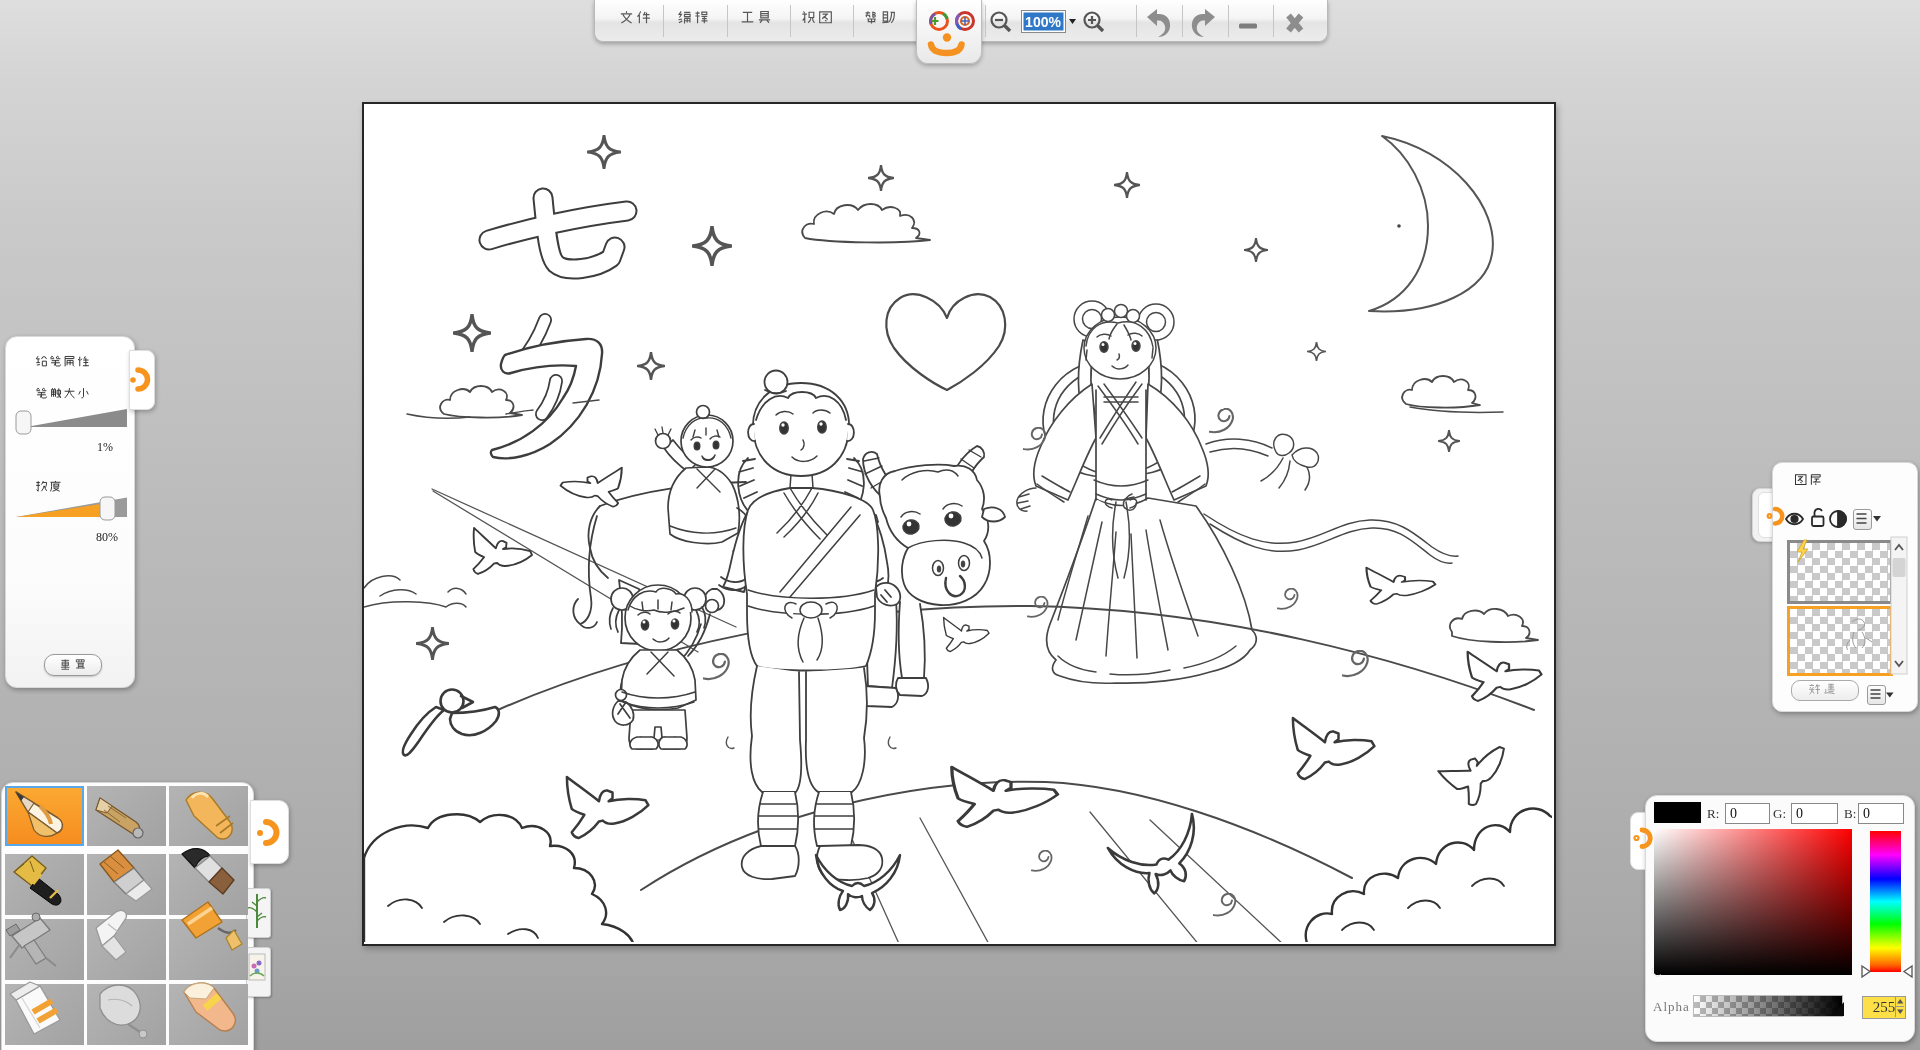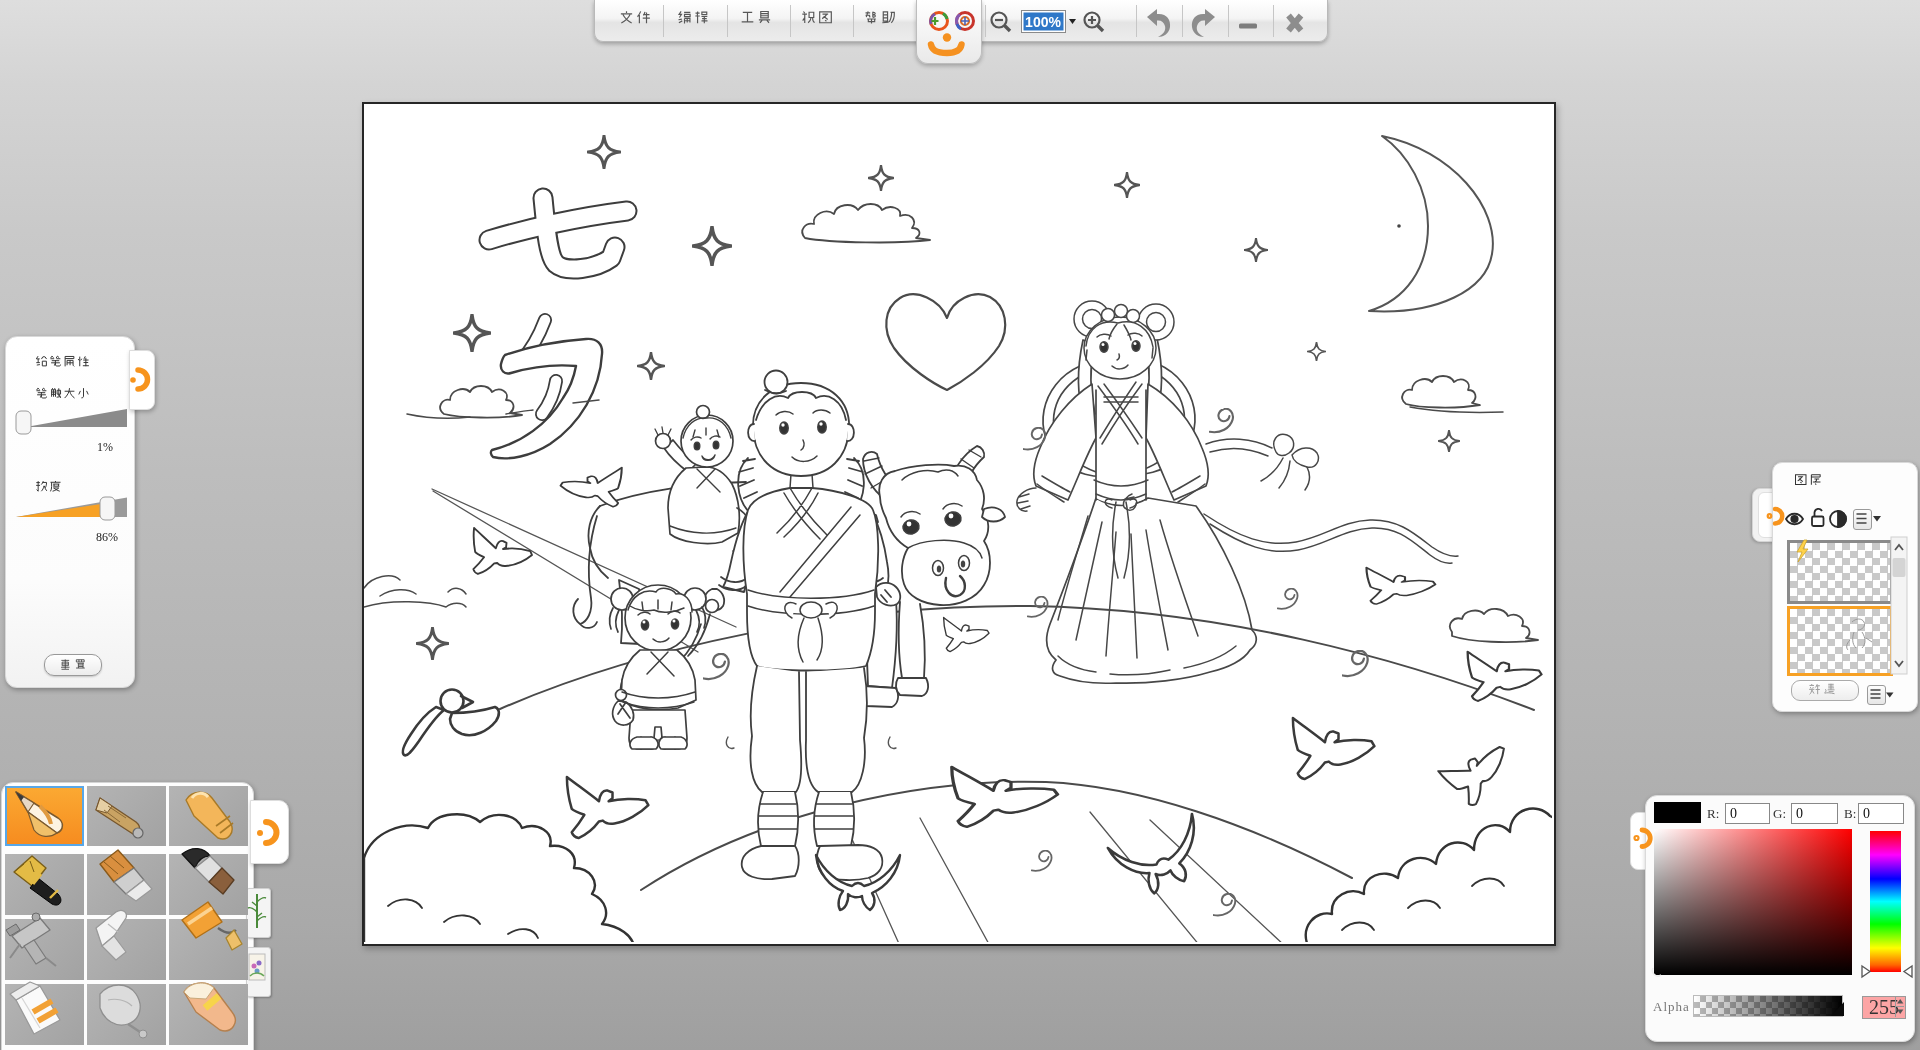--- a/index.html
+++ b/index.html
@@ -50,22 +50,22 @@
   .cinput{position:absolute;height:19px;background:#fff;border:1px solid #888;color:#111;
     font-family:"Liberation Serif",serif;font-size:14px;padding:0 0 0 4px;line-height:19px;}
   .clab{position:absolute;color:#333;font-family:"Liberation Serif",serif;font-size:13px;}
   #svsq{position:absolute;left:1654px;top:829px;width:198px;height:146px;
     background:linear-gradient(180deg,rgba(0,0,0,0) 0%,#000 100%),linear-gradient(90deg,#fff 0%,#f00 100%);}
   #huebar{position:absolute;left:1870px;top:831px;width:31px;height:141px;
     background:linear-gradient(180deg,#f00 0%,#f0f 17%,#00f 34%,#0ff 50%,#0f0 66%,#ff0 83%,#f60 95%,#f00 100%);}
   #alphabar{position:absolute;left:1693px;top:995px;width:148px;height:20px;border:1px solid #bbb;
     background:linear-gradient(90deg,rgba(0,0,0,0),rgba(0,0,0,1)),conic-gradient(#bbb 25%,#fff 0 50%,#bbb 0 75%,#fff 0);
     background-size:100% 100%,12px 12px;}
-  #spin255{position:absolute;left:1862px;top:996px;width:42px;height:21px;background:#fca5a5;border:1px solid #999;
-    color:#333;font-size:20px;font-family:"Liberation Serif",serif;text-align:center;line-height:21px;}
+  #spin255{position:absolute;left:1862px;top:996px;width:42px;height:21px;background:#fde047;border:1px solid #999;
+    color:#333;font-size:15px;font-family:"Liberation Serif",serif;text-align:center;line-height:21px;}
 </style>
 </head>
 <body>
 
 <svg width="0" height="0" style="position:absolute">
 <defs>
 <symbol id="zwen" viewBox="0 0 16 16">
         <path d="M8,1.3L8,3.2 M2,4.2H14 M11.8,4.8C10,8.5 5,12.5 2.5,13.8 M4.2,4.8C6,8.5 11,12.5 13.5,13.8"></path>
       </symbol>
 <symbol id="zjian" viewBox="0 0 16 16">
@@ -532,21 +532,21 @@
     <use href="#zruan" x="35" y="480" width="13" height="13"></use>
       <use href="#zdu" x="49" y="480" width="13" height="13"></use>
   </g>
   <polygon points="26,427 127,409 127,427" fill="#8b8b8b"></polygon>
   <rect x="16" y="411" width="15" height="23" rx="5" fill="#f6f6f6" stroke="#9a9a9a"></rect>
   <polygon points="16,517 127,497.5 127,517" fill="#9a9a9a"></polygon>
   <polygon points="16,517 104,503.5 104,517" fill="#f7a124"></polygon>
   <rect x="100" y="497" width="15" height="23" rx="5" fill="#f6f6f6" stroke="#9a9a9a"></rect>
 </svg>
 <div class="pval" style="left:97px;top:440px;">1%</div>
-<div class="pval" style="left:96px;top:530px;">86%</div>
+<div class="pval" style="left:96px;top:530px;">80%</div>
 <div id="resetBtn"><svg width="56" height="20" viewBox="0 0 56 20">
       <g stroke="#444" stroke-width="1.1" fill="none">
         <use href="#zzhong" x="14" y="3.5" width="12.5" height="12.5"></use>
         <use href="#zzhi" x="29" y="3.5" width="12.5" height="12.5"></use>
       </g>
     </svg></div>
 
 <div id="toolsPanel"></div>
 <div id="toolsTab"></div>
 <div class="sideBtn" style="left:246px;top:888px;"></div>

